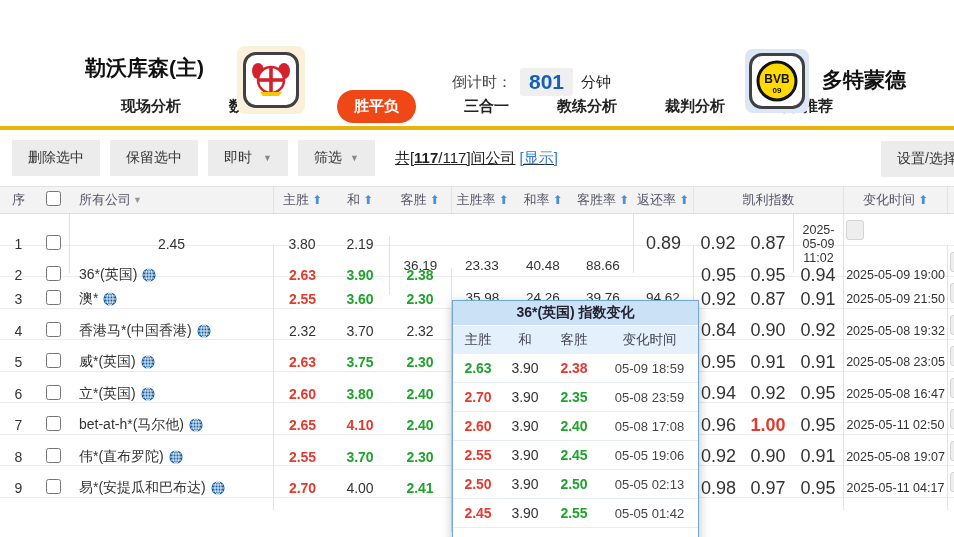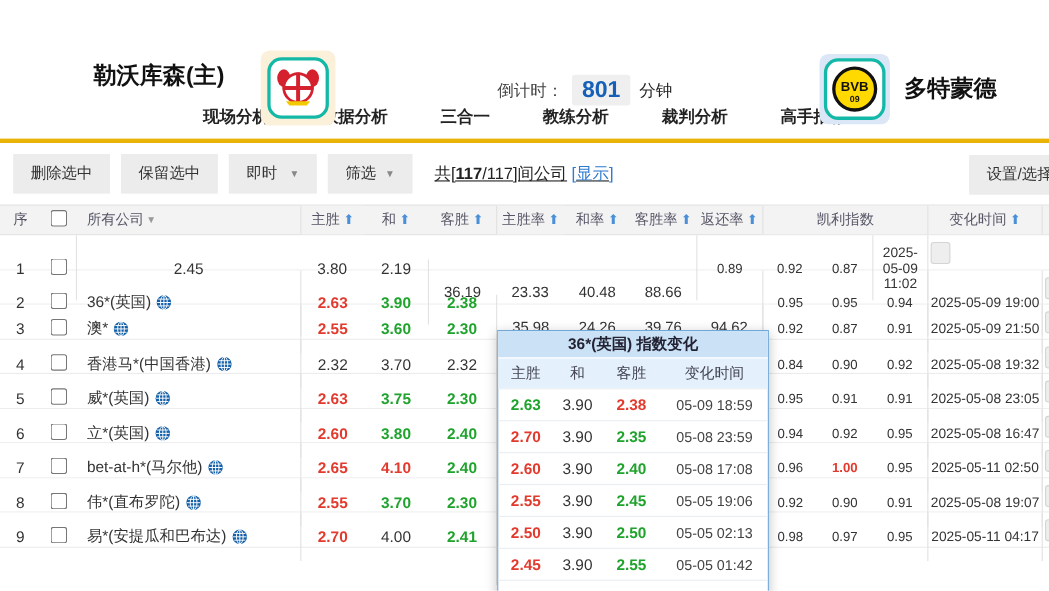--- a/index.html
+++ b/index.html
@@ -16,21 +16,21 @@
   .venue { color:#222; }
 
   
   .match-header { position:relative; height:86px; }
   .team-name { position:absolute; font-size:21px; font-weight:bold; color:#111; }
   .home-name { left:85px; top:68px; transform:translateY(-50%); }
   .away-name { left:822px; top:80px; transform:translateY(-50%); }
   .logo-wrap { position:absolute; border-radius:8px; display:flex; align-items:center; justify-content:center; }
   .home-logo { left:237px; top:46px; width:68px; height:68px; background:#fbf0da; }
   .away-logo { left:745px; top:49px; width:64px; height:64px; background:#dbe7f7; }
-  .logo-inner { background:#fff; border:3px solid #14b8a6; border-radius:13px;
+  .logo-inner { background:#fff; border:3px solid #404040; border-radius:13px;
                 width:56px; height:56px; display:flex; align-items:center; justify-content:center; }
   .countdown { position:absolute; left:452px; top:82px; transform:translateY(-50%);
                display:flex; align-items:center; gap:8px; font-size:15px; color:#444; }
   .cd-value { background:#efefef; border-radius:3px; padding:2px 9px;
               color:#1660b8; font-size:21px; font-weight:bold; }
   .cd-unit { color:#222; }
 
   
   .nav { height:44px; border-bottom:4px solid #eab308; display:flex;
          justify-content:center; align-items:center; gap:48px;
@@ -63,21 +63,21 @@
   .thead .bl { background:#f3f3f3; }
   .company-h { padding-left:10px; display:flex; align-items:center; gap:2px; }
   .caret { color:#999; font-size:9px; }
   .arr { color:#4a90d9; font-size:12px; margin-left:3px; }
   .kelly-h { grid-column:11 / span 3; justify-content:center; }
   .company-cell { padding-left:10px; display:flex; align-items:center; gap:5px; color:#333; cursor:pointer; }
   .r { color:#e23b2e; font-weight:bold; }
   .g { color:#1fa32c; font-weight:bold; }
   .k { color:#333; }
   .rate { font-size:13.5px; color:#333;margin-top:44px; }
-  .kelly { font-size:12px; }
+  .kelly { font-size:18px; }
   .time-cell { font-size:12.5px; color:#333; }
   .cb { width:15px; height:15px; cursor:pointer; }
   .sliver { position:relative; height:100%; }
   .sliver-btn { position:absolute; left:2px; top:6px; width:18px; height:20px;
                 background:#eee; border:1px solid #d4d4d4; border-radius:3px; }
 
   
   .popup { position:absolute; left:452px; top:300px; width:247px;
            background:#fff; border:1px solid #6fa7d8; box-shadow:0 3px 10px rgba(0,0,0,.25); z-index:5; }
   .popup-title { height:24px; background:#cbe1f5; display:flex; align-items:center; justify-content:center;
@@ -127,20 +127,21 @@
     </div>
     <div class="team-name away-name">多特蒙德</div>
   </div>
 
   <div class="nav">
 
       <div class="tab">现场分析</div>
 
       <div class="tab">数据分析</div>
 
+      <div class="tab active">胜平负</div>
 
       <div class="tab">三合一</div>
 
       <div class="tab">教练分析</div>
 
       <div class="tab">裁判分析</div>
 
       <div class="tab">高手推荐</div>
     </div>
 

